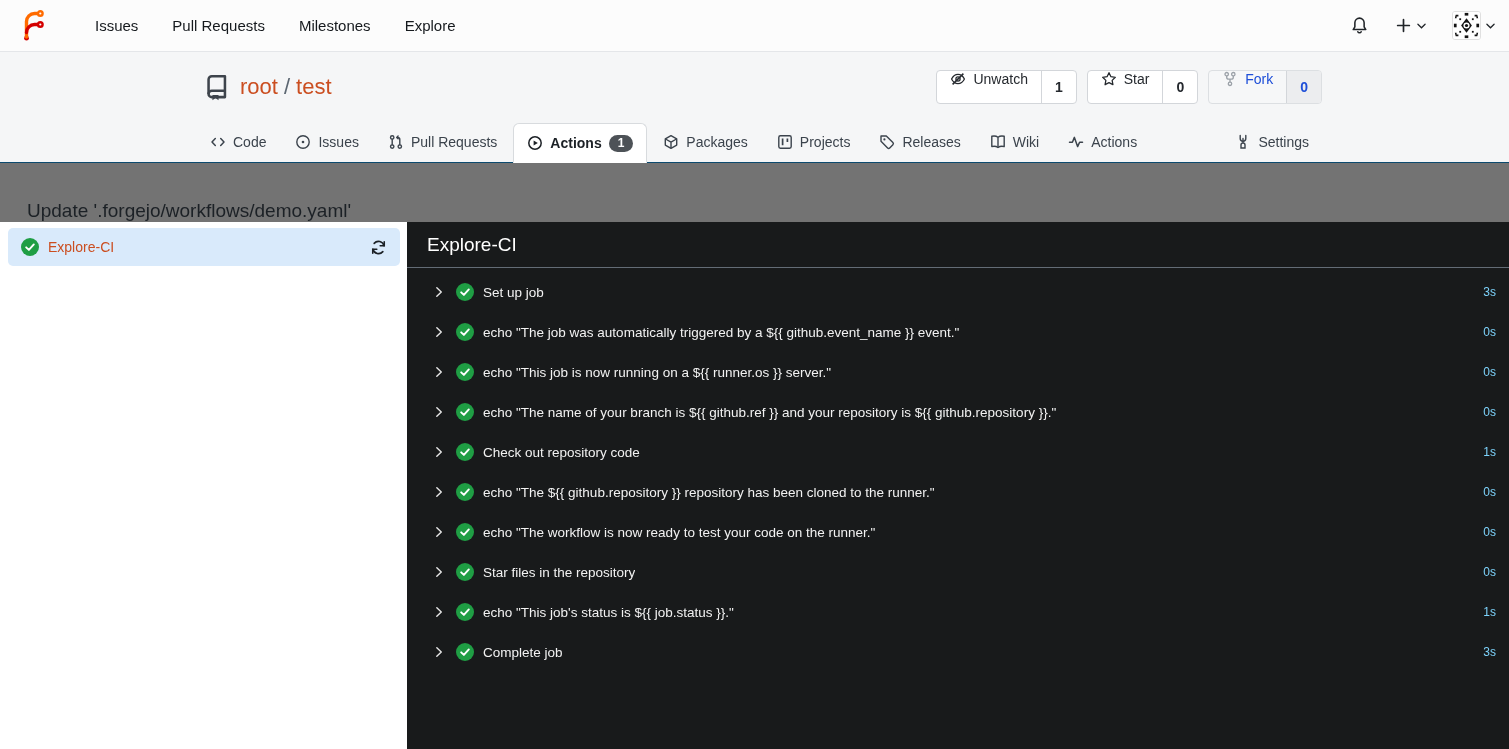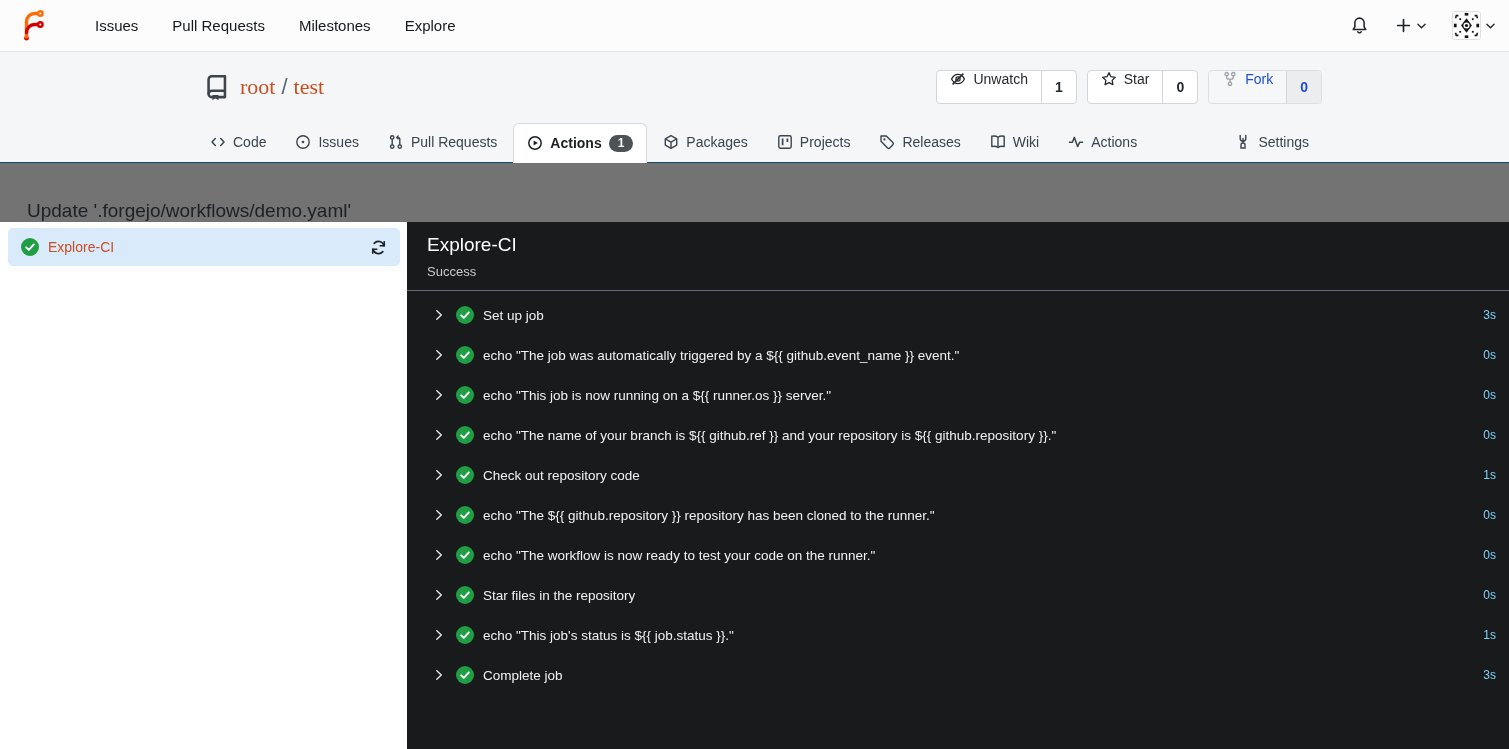--- a/index.html
+++ b/index.html
@@ -44,21 +44,21 @@
   
   .repo-header { background: #f5f6f7; }
   .repo-title-row {
     height: 70px;
     display: flex;
     align-items: center;
     padding: 0 187px 0 203px;
   }
   .repo-icon { width: 27px; height: 27px; margin-right: 10px; }
   .repo-name { font-size: 22px; display: flex; align-items: baseline; gap: 6px; }
-  .repo-name a { color: #cb4e20; text-decoration: none; cursor: pointer; font-family: Liberation Serif, serif; }
+  .repo-name a { color: #cb4e20; text-decoration: none; cursor: pointer; }
   .repo-sep { color: #5b6671; }
   .repo-actions { margin-left: auto; display: flex; gap: 10px; }
   .seg-btn {
     display: flex;
     align-items: stretch;
     border: 1px solid #d3d6da;
     border-radius: 4px;
     background: #fff;
     overflow: hidden;
     height: 34px;
@@ -361,21 +361,20 @@
         <path d="M2.8 9.6 A5.4 5.4 0 0 0 12.1 11.9"></path>
         <path d="M13.4 2.6 v3.8 h-3.8" fill="none"></path>
         <path d="M2.6 13.4 V9.6 h3.8" fill="none"></path>
       </svg>
     </div>
   </div>
 
   <div class="run-panel">
     <div class="run-header">
       <div class="run-title">Explore-CI</div>
-      <div class="run-status">Success</div>
     </div>
     <div class="steps" id="steps-container">
   <div class="step-row">
     <svg class="chev" viewBox="0 0 16 16">
       <path d="M5.5 3.2 L10.6 8 L5.5 12.8" fill="none" stroke="#e8e8e8" stroke-width="1.6" stroke-linecap="round" stroke-linejoin="round"></path>
     </svg>
     <svg class="check" viewBox="0 0 16 16">
       <circle cx="8" cy="8" r="8" fill="#1f9e44"></circle>
       <path d="M4.6 8.3 L7 10.6 L11.4 5.7" fill="none" stroke="#ffffff" stroke-width="1.7" stroke-linecap="round" stroke-linejoin="round"></path>
     </svg>

